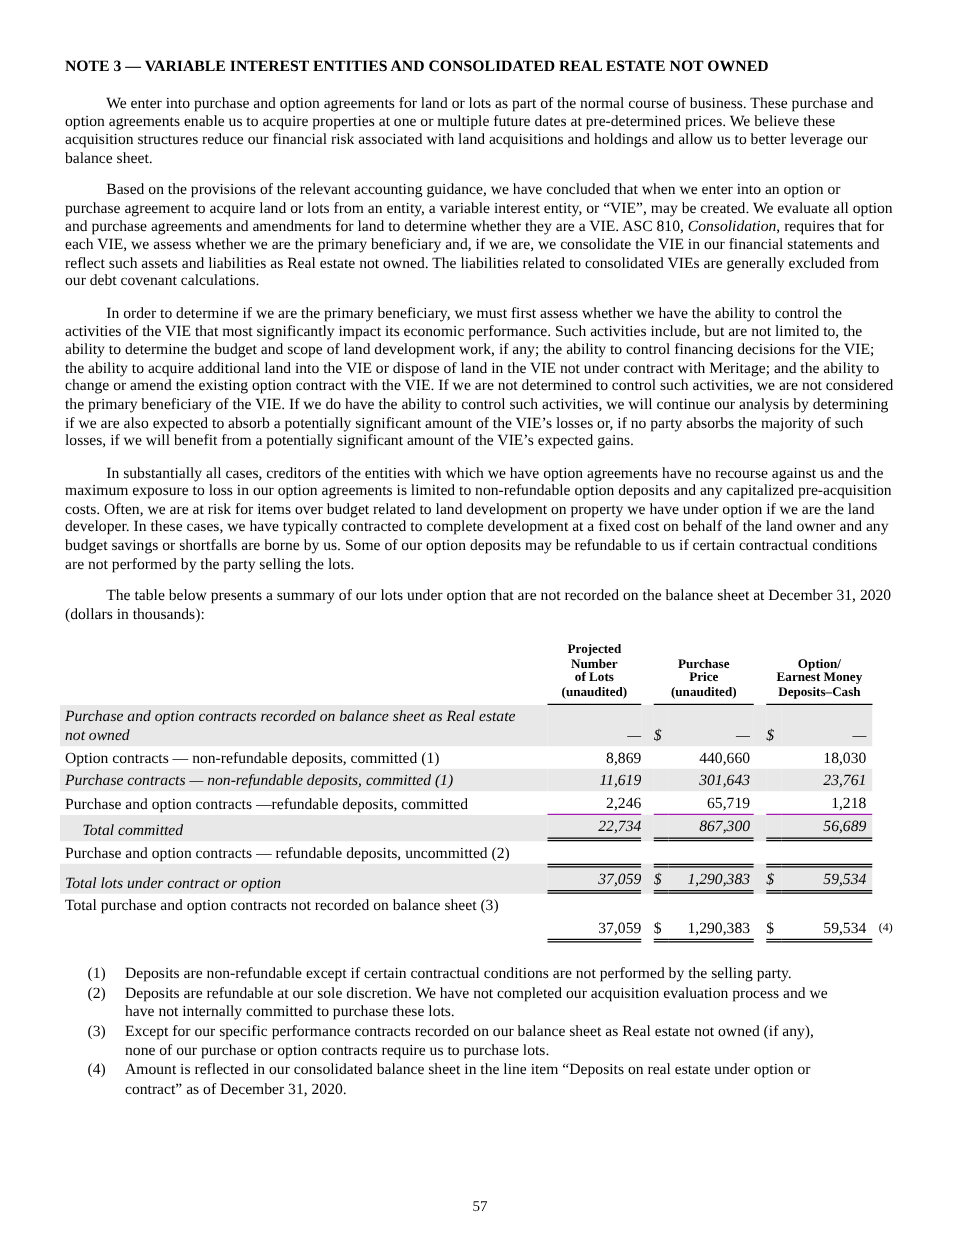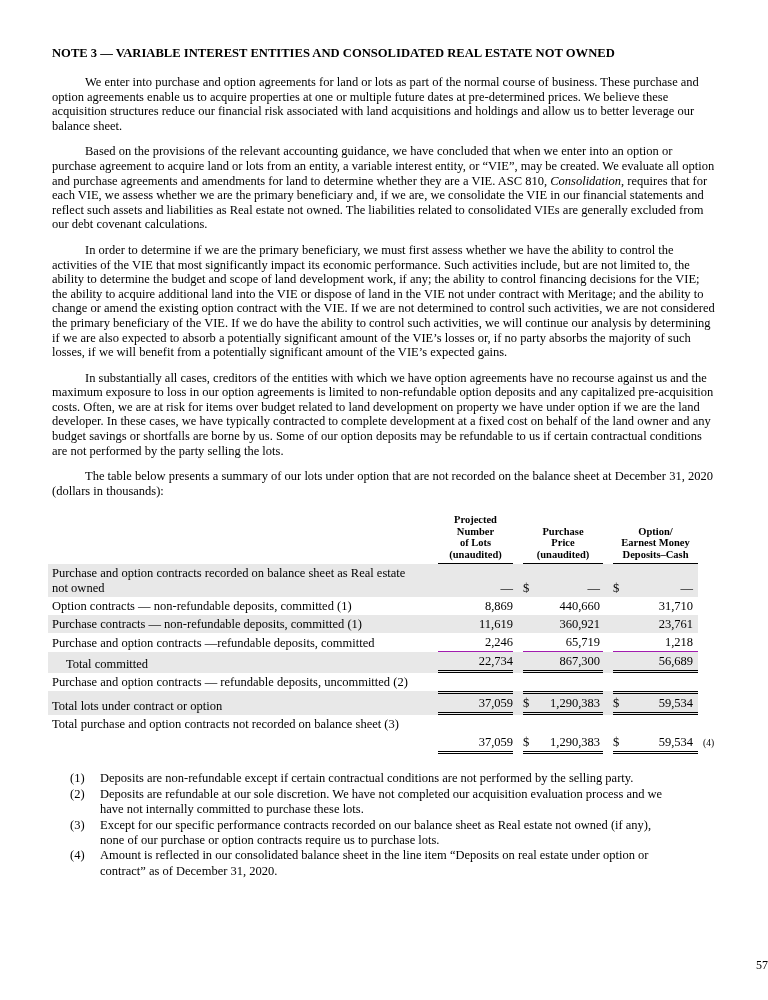--- a/index.html
+++ b/index.html
@@ -64,36 +64,36 @@
   .fin-table td.label { text-align: left; padding-left: 4px; white-space: pre-line; }
   .fin-table td.label.indent { padding-left: 18px; }
   .fin-table td.num { text-align: right; }
   .fin-table td.num3pad { padding-right: 5px; }
   .fin-table td.num2pad { padding-right: 3px; }
   .fin-table td.dollar { text-align: left; }
   .fin-table td.ref {
     text-align: left; padding-left: 5px; font-size: 9.5px;
     padding-bottom: 3px; background: #fff !important;
   }
-  .fin-table tr.shaded td { background: #e8e8e8; }
+  .fin-table tr.shaded td { background: #e8e8e8; font-style: italic; }
   .fin-table td.b1 { border-bottom: 1px solid #a21caf; }
   .fin-table td.b2 { border-bottom: 3px double #000; }
   .fin-table td.t2 { border-top: 3px double #000; }
 
   
   .footnotes { margin: 17px 0 0 18px; }
   .footnote { display: flex; line-height: 15.4px; }
   .footnote .fn-num { width: 30px; flex: 0 0 30px; }
   .footnote .fn-text { flex: 1 1 auto; padding-right: 44px; }
 
   .page-number {
     position: absolute;
     bottom: 27px;
     left: 0; right: 0;
-    text-align: right;
+    text-align: center;
     font-size: 12px;
   }
 </style>
 </head>
 <body>
 
 <div class="page">
   <div class="content">
 
     <h1 class="doc-title">NOTE 3 — VARIABLE INTEREST ENTITIES AND CONSOLIDATED REAL ESTATE NOT OWNED</h1>
@@ -155,30 +155,30 @@
     </tr>
 
     <tr>
       <td class="label">Option contracts — non-refundable deposits, committed (1)</td>
       <td class="num">8,869</td>
       <td></td>
       <td class="dollar"></td>
       <td class="num num2pad">440,660</td>
       <td></td>
       <td class="dollar"></td>
-      <td class="num num3pad">31,710</td>
+      <td class="num num3pad">18,030</td>
       <td class="ref"></td>
     </tr>
 
     <tr class="shaded">
       <td class="label">Purchase contracts — non-refundable deposits, committed (1)</td>
       <td class="num">11,619</td>
       <td></td>
       <td class="dollar"></td>
-      <td class="num num2pad">360,921</td>
+      <td class="num num2pad">301,643</td>
       <td></td>
       <td class="dollar"></td>
       <td class="num num3pad">23,761</td>
       <td class="ref"></td>
     </tr>
 
     <tr>
       <td class="label">Purchase and option contracts —refundable deposits, committed</td>
       <td class="num b1">2,246</td>
       <td></td>

